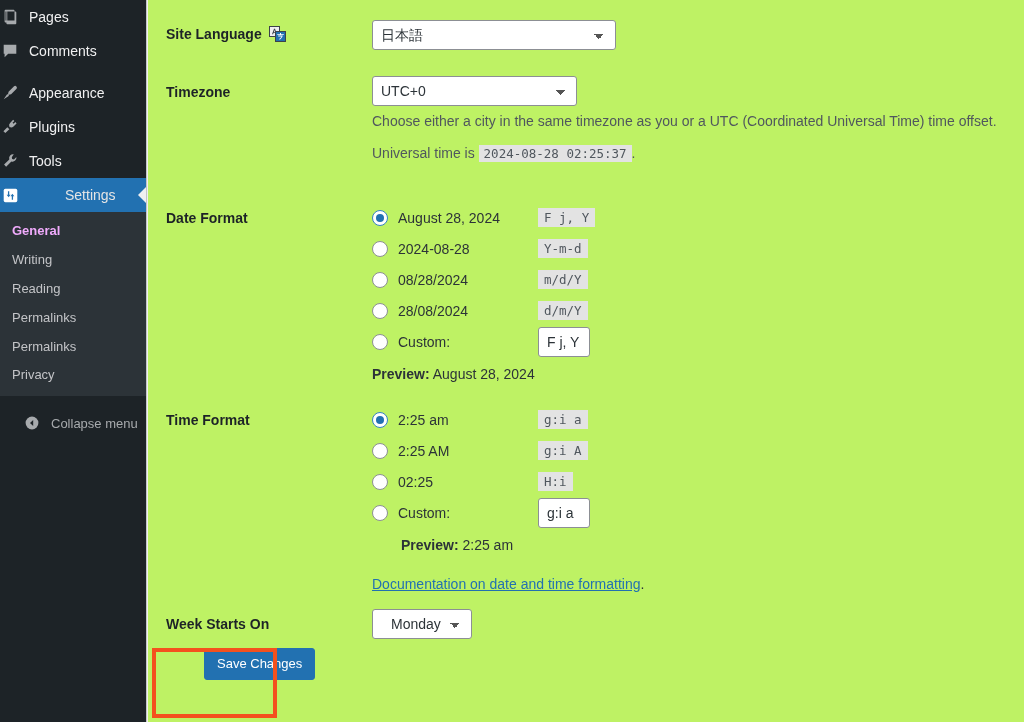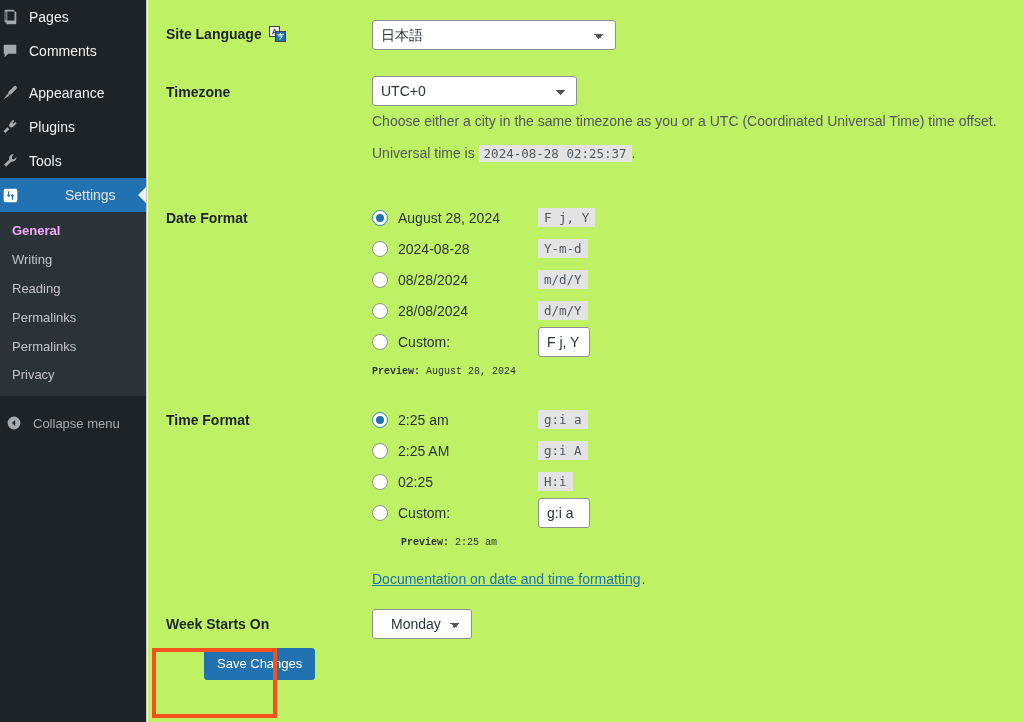--- a/index.html
+++ b/index.html
@@ -59,21 +59,21 @@
     font-size: 13px;
     color: #c3c4c7;
     cursor: pointer;
     line-height: 1.3;
   }
   .submenu-item.active { color: #f0abfc; font-weight: bold; }
 
   .collapse-row {
     display: flex; align-items: center;
     height: 34px;
-    padding-left: 4px;
+    padding-left: 22px;
     color: #a7aaad;
     font-size: 13px;
     cursor: pointer;
     margin-top: 10px;
   }
   .collapse-row .cicon {
     width: 20px; height: 20px; flex: 0 0 20px;
     display: flex; align-items: center; justify-content: center;
   }
   .collapse-row .clabel { margin-left: 9px; }
@@ -175,24 +175,23 @@
     font-size: 14px;
     color: #2c3338;
     border: 1px solid #8c8f94;
     border-radius: 3px;
     background: #fff;
     padding: 3px 8px;
     width: 52px;
     height: 30px;
   }
   .preview-line {
-    font-size: 10px;
+    font-size: 14px;
     color: #2c3338;
     white-space: nowrap;
-    font-family: Liberation Mono, monospace;
   }
   .preview-line b { font-weight: bold; }
   a.doc-link {
     font-size: 14px;
     color: #2271b1;
     text-decoration: underline;
   }
 
   .save-btn {
     font-family: "Liberation Sans", sans-serif;

